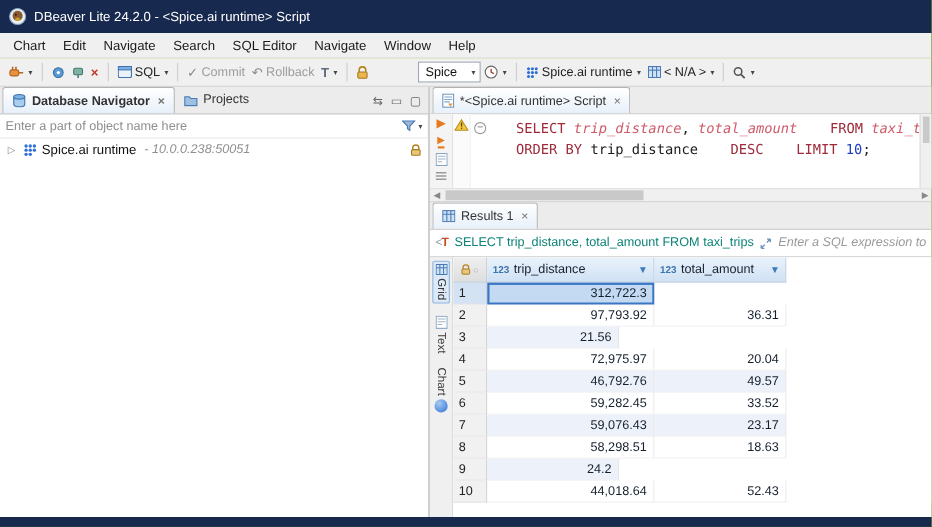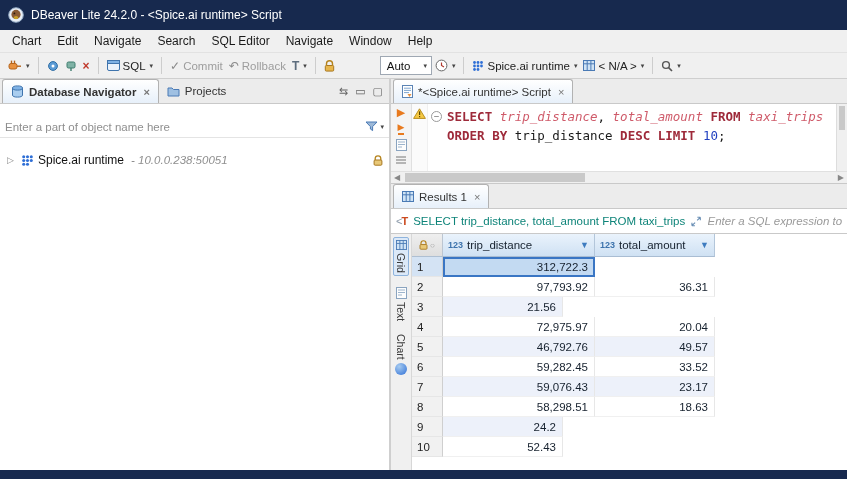--- a/index.html
+++ b/index.html
@@ -21,21 +21,21 @@
   .tb-btn.disabled { color:#9d9d9d; }
   .tb-sep { width:1px; height:17px; background:#cdcdcd; margin:0 5px; flex:0 0 auto; }
   .dd { font-size:7px; color:#444; margin-left:1px; }
   .combo { background:#fff; border:1px solid #9fa8b3; height:19px; display:inline-flex; align-items:center; gap:12px; padding:0 4px 0 6px; font-size:11.5px; }
   .red-x { color:#c0392b; font-weight:bold; font-size:12px; }
   .gray-glyph { color:#8a8a8a; font-size:12px; }
   .tx-t { color:#5d6d7e; font-weight:bold; font-size:12px; }
 
   
   .main { flex:1; display:flex; min-height:0; }
-  .left-panel { width:391px; flex:0 0 auto; background:#fff; border-right:2px solid #cfcfcf; display:flex; flex-direction:column;gap:12px; }
+  .left-panel { width:391px; flex:0 0 auto; background:#fff; border-right:2px solid #cfcfcf; display:flex; flex-direction:column; }
   .right-panel { flex:1; display:flex; flex-direction:column; min-width:0; background:#fff; }
 
   
   .view-tabbar { height:25px; background:#ececec; border-bottom:1px solid #c9c9c9; display:flex; align-items:stretch; padding-left:2px; flex:0 0 auto; }
   .view-tab { display:flex; align-items:center; gap:5px; padding:0 8px; color:#333; font-size:11.5px; white-space:nowrap; }
   .view-tab.active { background:linear-gradient(#ffffff,#e7f0fa); border:1px solid #b2b2b2; border-bottom:none; border-radius:3px 3px 0 0; }
   .view-tab.bold { font-weight:bold; }
   .tab-close { color:#777; font-size:11px; margin-left:2px; }
   .tabbar-actions { margin-left:auto; display:flex; align-items:center; gap:7px; padding-right:6px; color:#666; font-size:11px; }
 
@@ -54,21 +54,21 @@
   
   .editor-body { height:67px; display:flex; flex:0 0 auto; background:#fff; }
   .exec-strip { width:21px; background:#f4f4f4; border-right:1px solid #e0e0e0; display:flex; flex-direction:column; align-items:center; padding-top:3px; gap:4px; flex:0 0 auto; }
   .play { color:#e87a1e; font-size:11px; line-height:11px; }
   .play.small { font-size:9px; border-bottom:2px solid #e87a1e; }
   .ann-col { width:16px; background:#fbfbfb; border-right:1px solid #f0f0f0; padding-top:4px; display:flex; flex-direction:column; align-items:center; flex:0 0 auto; }
   .code { flex:1; font-family:"DejaVu Sans Mono", monospace; font-size:12.5px; line-height:19px; padding:3px 0 0 3px; overflow:hidden; white-space:pre; }
   .code-line { display:flex; align-items:center; }
   .fold { width:11px; height:11px; display:inline-flex; align-items:center; justify-content:center; margin-right:5px; font-size:9px; color:#777; flex:0 0 auto; }
   .fold:not(:empty) { border:1px solid #9a9a9a; border-radius:50%; background:#fff; line-height:9px; }
-  .tok-kw { color:#9e2a3a; font-weight:bold; }
+  .tok-kw { color:#9e2a3a; font-weight:normal;margin-left:22px; }
   .tok-col { color:#cf5b6a; font-style:italic; }
   .tok-num { color:#2040c0; }
   .tok-pl { color:#1a1a1a; }
   .vscroll { width:11px; background:#f0f0f0; border-left:1px solid #ddd; position:relative; flex:0 0 auto; }
   .vthumb { position:absolute; top:2px; left:2px; right:2px; height:24px; background:#c9c9c9; }
   .hscroll { height:13px; background:#f0f0f0; border-top:1px solid #e0e0e0; border-bottom:1px solid #c9c9c9; display:flex; align-items:center; flex:0 0 auto; }
   .scroll-arrow { color:#888; font-size:8px; padding:0 3px; }
   .htrack { flex:1; position:relative; height:9px; }
   .hthumb { position:absolute; left:2px; top:0; width:180px; height:9px; background:#c9c9c9; }
 
@@ -188,21 +188,21 @@
       <span class="dd">▾</span>
     </span>
     <span class="tb-sep"></span>
     <span class="tb-btn">
       <svg width="11" height="12" viewBox="0 0 11 12">
         <path d="M2.5 5.5 V3.8 a3 3 0 0 1 6 0 V5.5" fill="none" stroke="#b5831c" stroke-width="1.4"></path>
         <rect x="1.3" y="5.5" width="8.4" height="5.6" rx="1" fill="#e8b64c" stroke="#a87820"></rect>
       </svg>
     </span>
     <span class="combo" style="margin-left:42px;">
-      <span>Auto</span>
+      <span>Spice</span>
       <span class="dd">▾</span>
     </span>
     <span class="tb-btn">
       <svg width="13" height="13" viewBox="0 0 13 13">
         <circle cx="6.5" cy="6.5" r="5.4" fill="#fff" stroke="#666"></circle>
         <path d="M6.5 3.4 V6.5 L9 8" stroke="#b03a2e" stroke-width="1.2" fill="none"></path>
       </svg>
       <span class="dd">▾</span>
     </span>
     <span class="tb-sep"></span>
@@ -469,20 +469,21 @@
                 <div class="g-cell col-total">18.63</div>
                 <div class="g-fill"></div>
               </div>
               <div class="g-row alt">
                 <div class="g-rownum">9</div>
                 <div class="g-cell col-total">24.2</div>
                 <div class="g-fill"></div>
               </div>
               <div class="g-row">
                 <div class="g-rownum">10</div>
+                <div class="g-cell col-trip">44,018.64</div>
                 <div class="g-cell col-total">52.43</div>
                 <div class="g-fill"></div>
               </div>
             </div>
         </div>
       </div>
 
     </div>
   </div>
 

